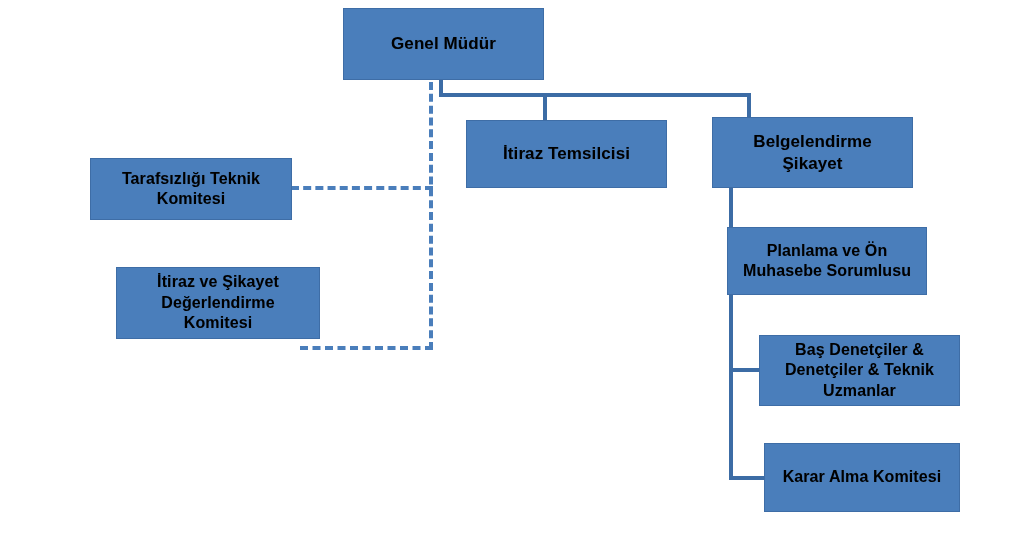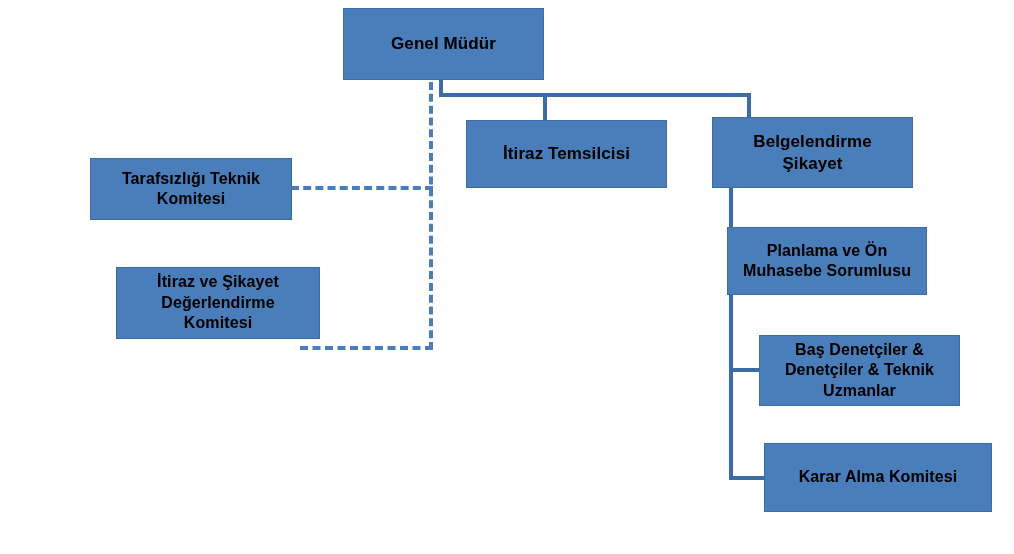--- a/index.html
+++ b/index.html
@@ -114,17 +114,17 @@
     <span class="node-label">Planlama ve Ön
 Muhasebe Sorumlusu</span>
   </div>
 
   <div class="node" style="left:759px; top:335px; width:201px; height:71px; font-size:16px;">
     <span class="node-label">Baş Denetçiler &amp;
 Denetçiler &amp; Teknik
 Uzmanlar</span>
   </div>
 
-  <div class="node" style="left:764px; top:443px; width:228px; height:69px; font-size:16px;">
+  <div class="node" style="left:764px; top:443px; width:196px; height:69px; font-size:16px;">
     <span class="node-label">Karar Alma Komitesi</span>
   </div>
 
 </div>
 
 </body></html>

